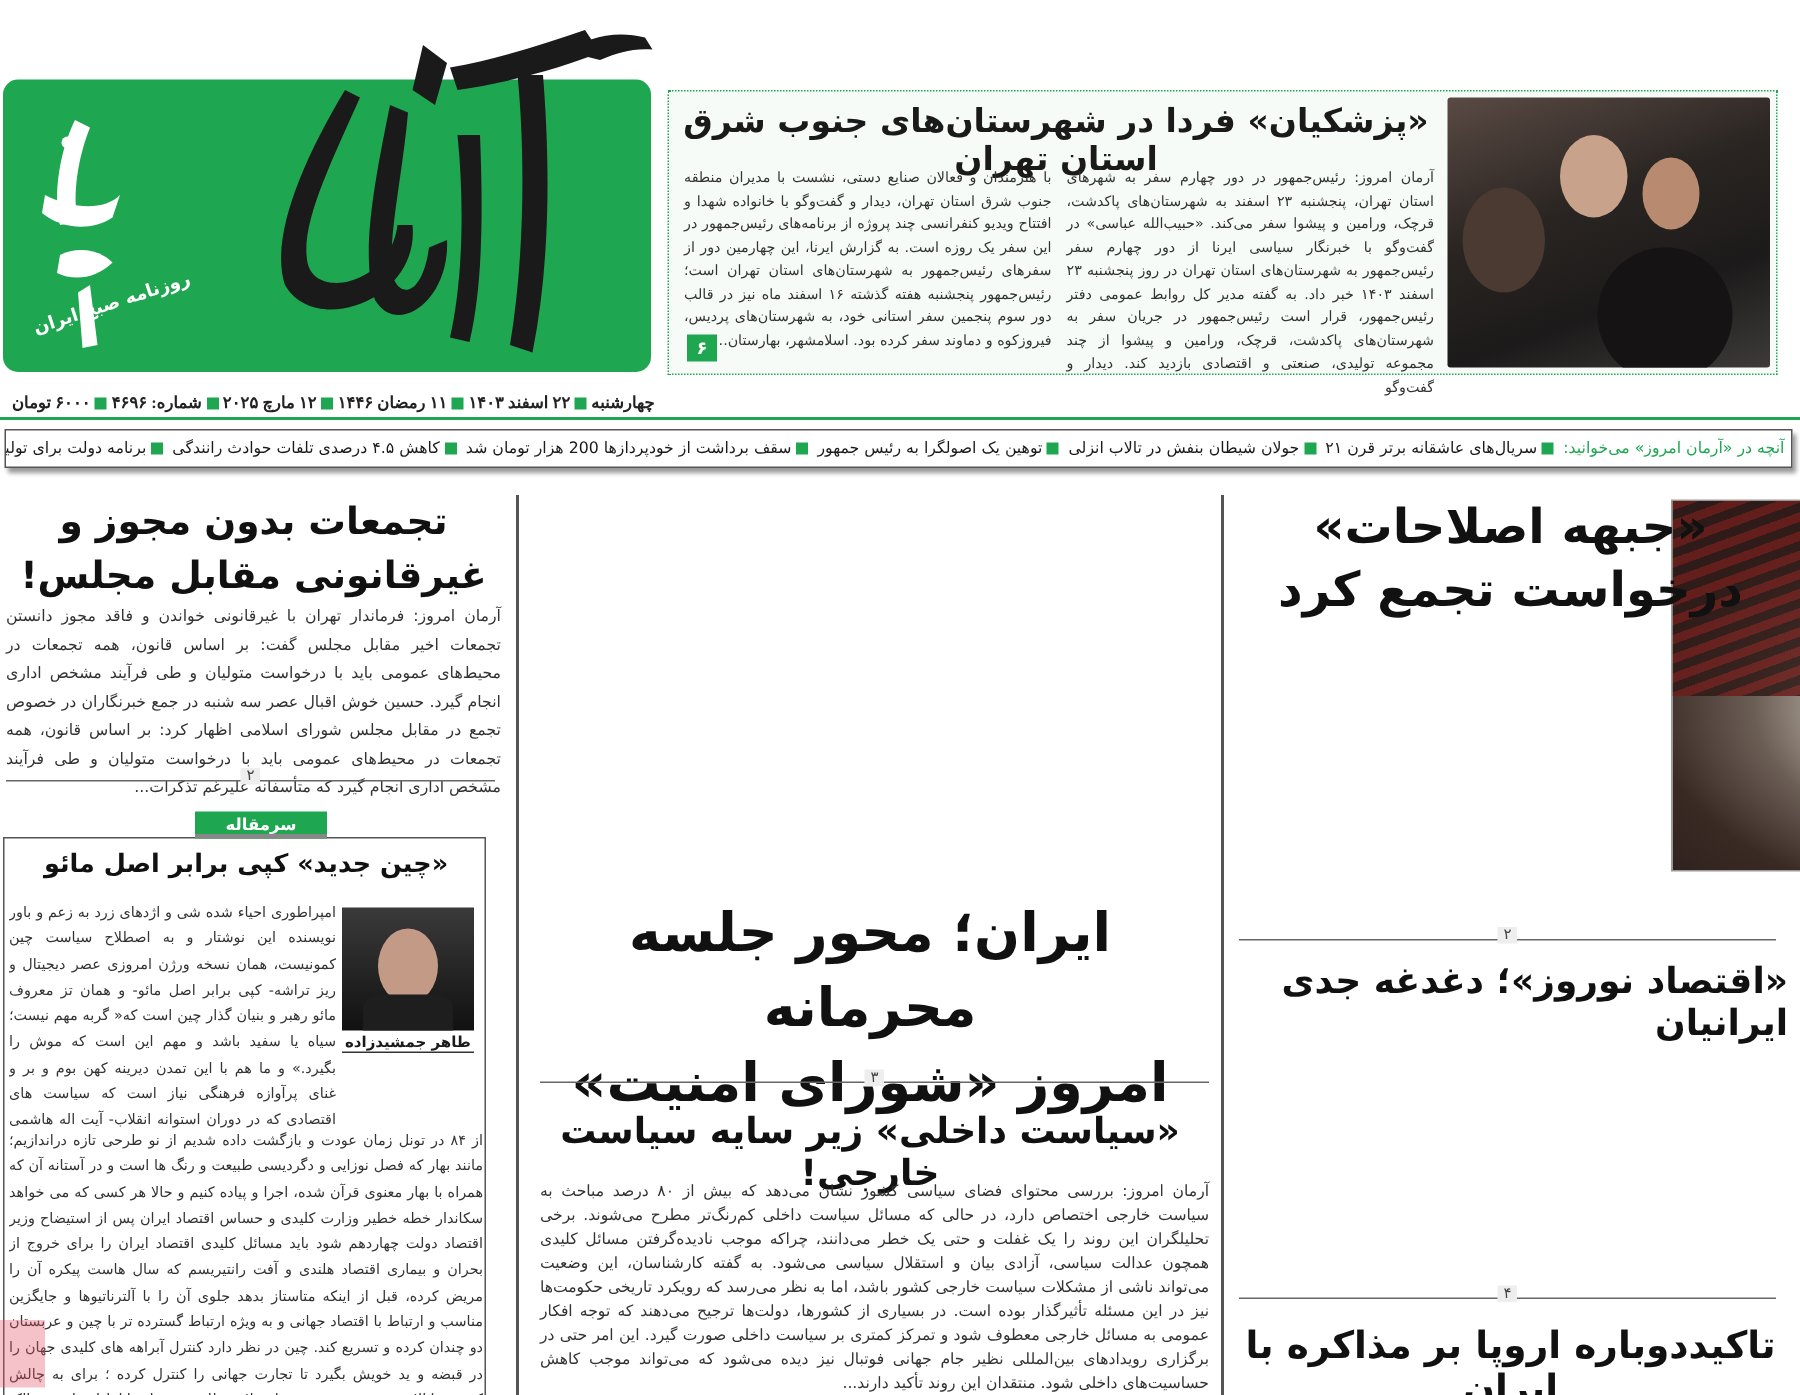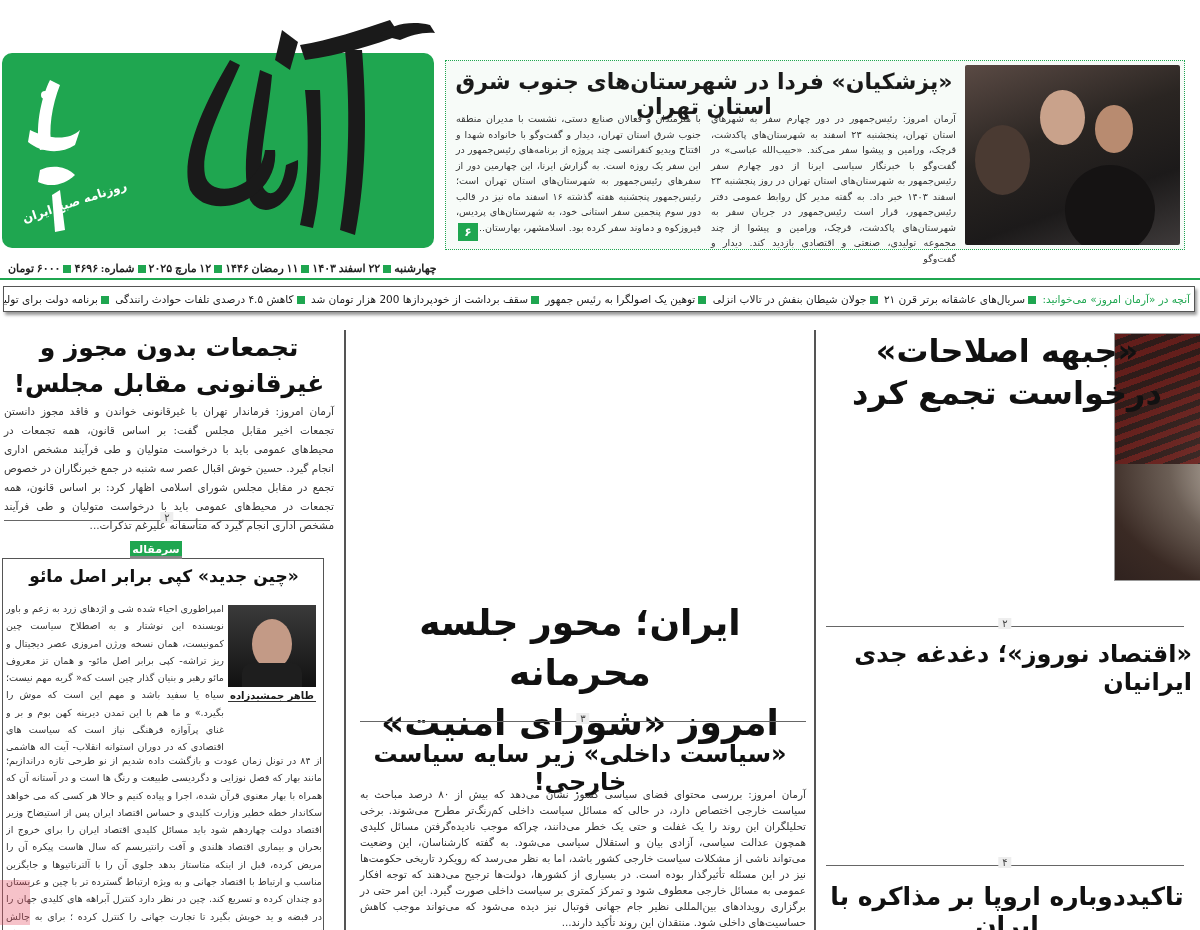--- a/index.html
+++ b/index.html
@@ -24,21 +24,21 @@
   .ticker { left: 3px; top: 286px; width: 1192px; height: 26px; border: 1px solid #555; box-shadow: 2px 3px 3px #999; background: #fff; font-size: 10.5px; line-height: 24px; white-space: nowrap; overflow: hidden; padding: 0 4px; direction: rtl; }
   .ticker .lead { color: #1fa650; font-weight: normal; }
   .ticker .sep { display: inline-block; width: 8px; height: 8px; background: #1fa650; margin: 0 3px; vertical-align: middle; }
   
   .vline { width: 2px; background: #555; }
   .headline { font-weight: bold; text-align: center; color: #111; }
   .body-txt { font-size: 10.5px; line-height: 19px; text-align: justify; color: #333; }
   .divider { height: 1px; background: #666; }
   .divnum { position: absolute; left: 50%; top: -8px; transform: translateX(-50%); background: #eee; font-size: 10px; padding: 0 4px; color: #444; }
   .photo { border: 1px solid #999; overflow: hidden; position: relative; }
-  .sarmaqale { left: 130px; top: 541px; width: 52px; height: 18px; background: #1fa650; color: #fff; font-size: 11px; font-weight: bold; text-align: center; line-height: 18px; border-bottom: 3px solid #888; }
+  .sarmaqale { left: 130px; top: 541px; width: 88px; height: 18px; background: #1fa650; color: #fff; font-size: 11px; font-weight: bold; text-align: center; line-height: 18px; border-bottom: 3px solid #888; }
   .editbox { left: 2px; top: 558px; width: 322px; height: 372px; border: 1px solid #555; border-bottom: none; }
   .author-photo { left: 228px; top: 605px; width: 88px; height: 82px; background: linear-gradient(180deg,#3a3a3a,#111); overflow: hidden; }
   .watermark { left: 0; top: 880px; width: 30px; height: 45px; background: rgba(230,80,100,0.35); }
 </style>
 </head>
 <body>
 
 <div class="abs mast-green"></div>
 <svg class="abs mast-logo" viewBox="0 0 340 250">
   <path d="M290 20 C260 30 230 40 200 45 L205 60 C240 55 275 45 300 35 Z" fill="#1a1a1a"></path>

